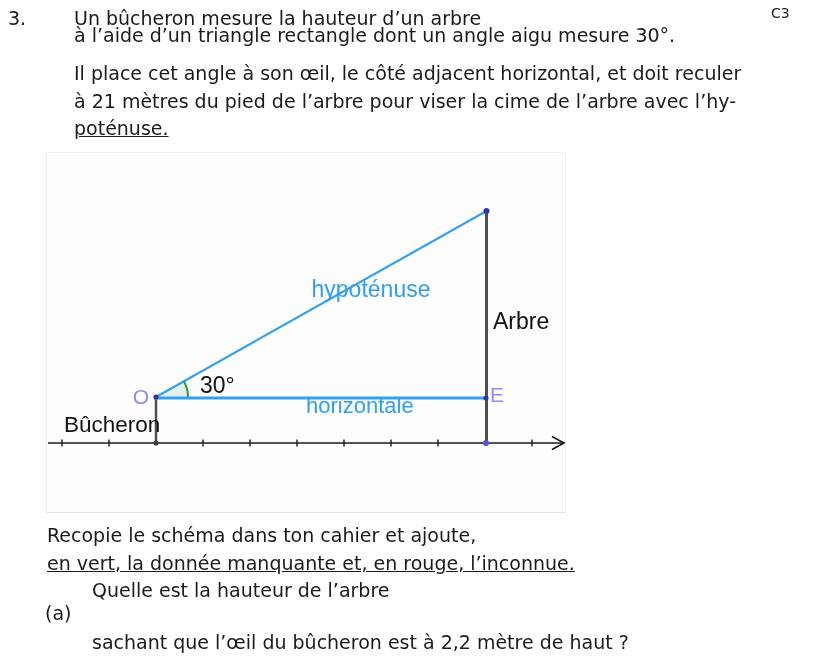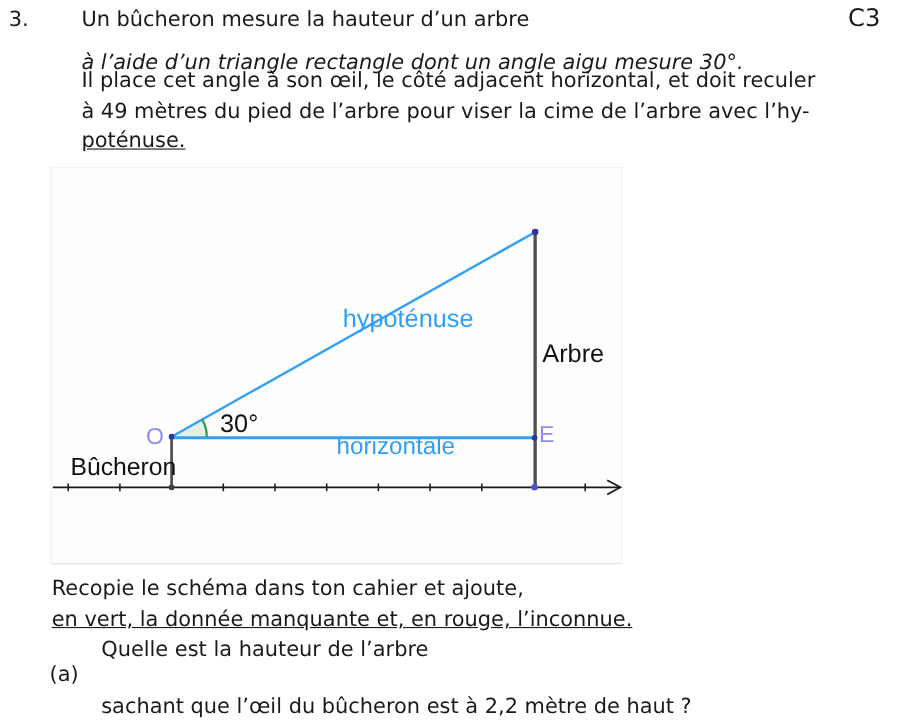--- a/index.html
+++ b/index.html
@@ -7,23 +7,23 @@
   body {
     position:relative;
     background:#ffffff;
     font-family:"DejaVu Sans", sans-serif;
     color:#1a1a1a;
     overflow:hidden;
   }
   .abs { position:absolute; white-space:nowrap; }
   .body-text { font-size:19px; }
   .problem-number { left:8px; top:7px; }
-  .problem-tag { left:771px; top:5px; font-size:22px; }
+  .problem-tag { left:771px; top:5px; font-size:14px; }
   .pl { left:38px;margin-left:36px; }
-  .pl1 { top:7px; } .pl2 { top:46px;font-style:italic; } .pl3 { top:62px; }
+  .pl1 { top:7px; } .pl2 { top:24px; } .pl3 { top:62px; }
   .pl4 { top:89.5px; } .pl5 { top:117px;text-decoration:underline; }
 
   .figure {
     position:absolute; left:46px; top:152px;
     width:520px; height:361px;
     background:#fdfdfd;
     border:1px solid #f1f1f1;
     border-bottom-color:#e3e3e3;
   }
   .figure svg { position:absolute; left:-1px; top:-1px; }
@@ -36,21 +36,21 @@
   .ql1 { top:579px; } .ql2 { top:631px; }
 </style>
 </head>
 <body>
 
 <div class="abs body-text problem-number">3.</div>
 <div class="abs body-text problem-tag">C3</div>
 <div class="abs body-text pl pl1">Un bûcheron mesure la hauteur d’un arbre</div>
 <div class="abs body-text pl pl2">à l’aide d’un triangle rectangle dont un angle aigu mesure 30°.</div>
 <div class="abs body-text pl pl3">Il place cet angle à son œil, le côté adjacent horizontal, et doit reculer</div>
-<div class="abs body-text pl pl4">à 49 mètres du pied de l’arbre pour viser la cime de l’arbre avec l’hy-</div>
+<div class="abs body-text pl pl4">à 21 mètres du pied de l’arbre pour viser la cime de l’arbre avec l’hy-</div>
 <div class="abs body-text pl pl5">poténuse.</div>
 
 <div class="figure">
 <svg width="521" height="362" viewBox="0 0 521 362">
 
   <path d="M110,245 L142,245 A32,32 0 0 0 137.9,229.3 Z" stroke="none" fill="#e2f0e8"></path>
 
   <line x1="110" y1="291" x2="110" y2="245" stroke-width="2.5" stroke="#4f4f4f"></line>
 
   <line x1="440.5" y1="291" x2="440.5" y2="59" stroke-width="3" stroke="#4f4f4f"></line>

